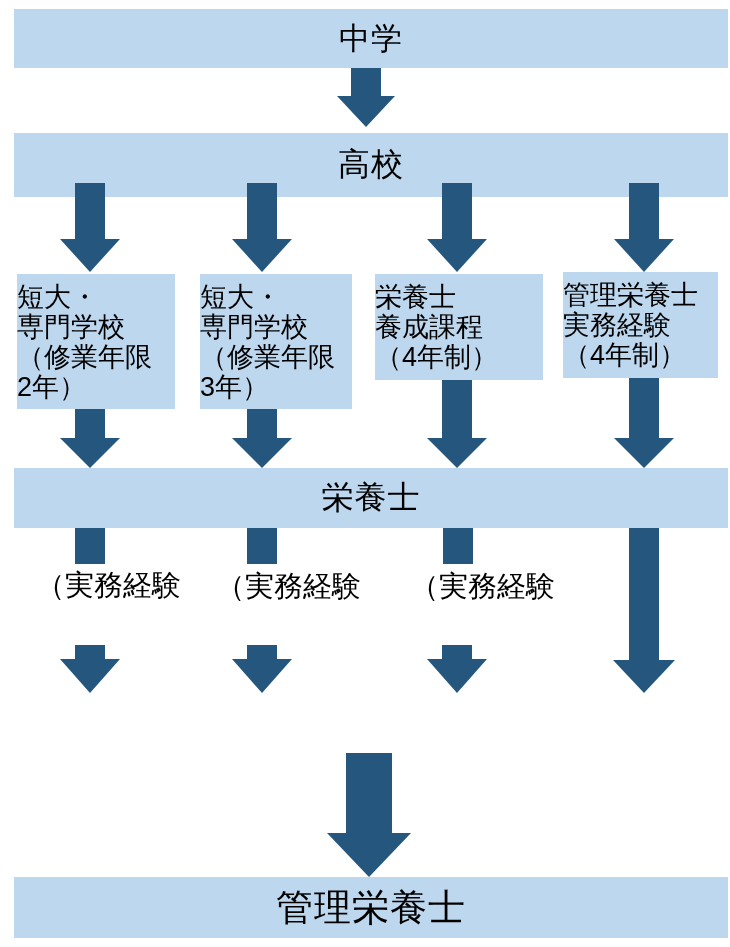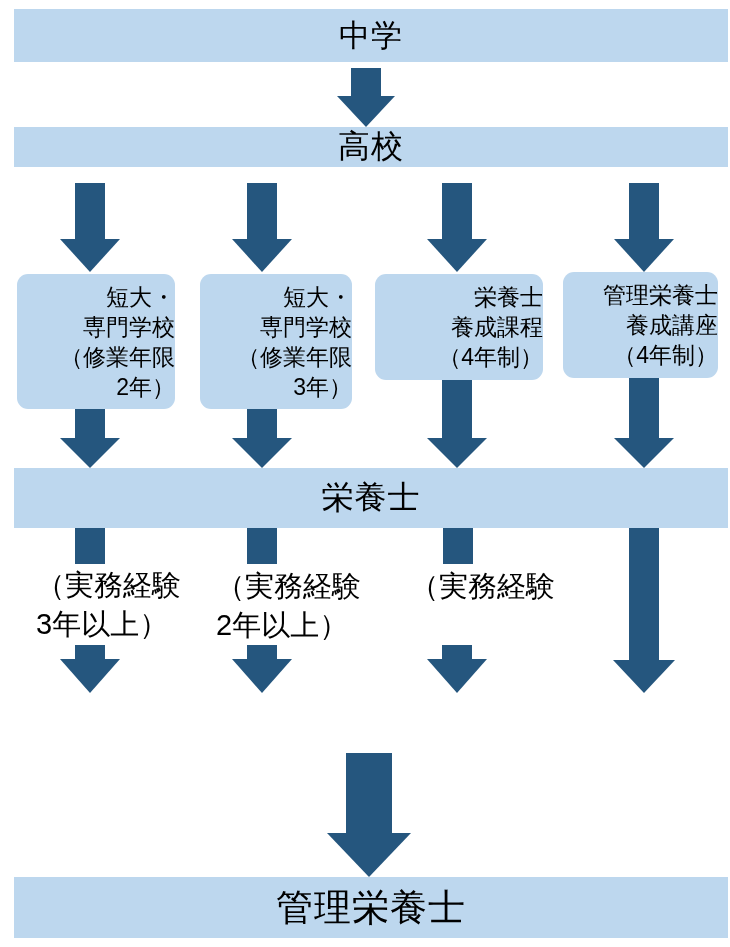--- a/index.html
+++ b/index.html
@@ -18,50 +18,50 @@
   }
   .banner{
     position:absolute;left:14px;width:714px;
     background:var(--fill);
     display:flex;align-items:center;justify-content:center;
     letter-spacing:1px;
   }
   .box{
     position:absolute;
     background:var(--fill);
-    display:flex;flex-direction:column;align-items:flex-end;justify-content:center;
-    font-size:23px;line-height:30px;text-align:center;border-radius:11px;
+    display:flex;flex-direction:column;align-items:flex-start;justify-content:center;
+    font-size:27px;line-height:30px;text-align:center;
   }
   .box span{display:block;}
   .note{
     position:absolute;
     font-size:29px;line-height:39px;
     text-align:left;white-space:nowrap;margin-left:24px;
   }
   .note span{display:block;}
   .shaft{position:absolute;background:var(--arrow);}
   .head{
     position:absolute;width:0;height:0;
     border-style:solid;
     border-color:var(--arrow) transparent transparent transparent;
   }
 </style>
 </head>
 <body>
 
 <div id="stage">
 
-  <div class="banner" style="top:9px;height:53px;font-size:31px;">中学</div>
+  <div class="banner" style="top:9px;height:59px;font-size:31px;">中学</div>
 
   <div>
     <div class="shaft" style="left:351px;top:68px;width:30px;height:28px;"></div>
     <div class="head" style="left:337px;top:96px;border-width:31px 29px 0 29px;"></div>
   </div>
 
-  <div class="banner" style="top:127px;height:40px;font-size:32px;">高校</div>
+  <div class="banner" style="top:133px;height:64px;font-size:32px;">高校</div>
 
   <div>
     <div class="shaft" style="left:75px;top:183px;width:30px;height:56px;"></div>
     <div class="head" style="left:60px;top:239px;border-width:33px 30px 0 30px;"></div>
   </div>
   <div>
     <div class="shaft" style="left:247px;top:183px;width:30px;height:56px;"></div>
     <div class="head" style="left:232px;top:239px;border-width:33px 30px 0 30px;"></div>
   </div>
   <div>
@@ -85,21 +85,21 @@
     <span>（修業年限</span>
     <span>3年）</span>
   </div>
   <div class="box" style="left:375px;top:274px;width:168px;height:106px;">
     <span>栄養士</span>
     <span>養成課程</span>
     <span>（4年制）</span>
   </div>
   <div class="box" style="left:563px;top:272px;width:155px;height:106px;">
     <span>管理栄養士</span>
-    <span>養成講座</span>
+    <span>実務経験</span>
     <span>（4年制）</span>
   </div>
 
   <div>
     <div class="shaft" style="left:75px;top:409px;width:30px;height:29px;"></div>
     <div class="head" style="left:60px;top:438px;border-width:30px 30px 0 30px;"></div>
   </div>
   <div>
     <div class="shaft" style="left:247px;top:409px;width:30px;height:29px;"></div>
     <div class="head" style="left:232px;top:438px;border-width:30px 30px 0 30px;"></div>
@@ -114,25 +114,23 @@
   </div>
 
   <div class="banner" style="top:468px;height:60px;font-size:32px;">栄養士</div>
 
   <div class="shaft" style="left:75px;top:528px;width:30px;height:36px;"></div>
   <div class="shaft" style="left:247px;top:528px;width:30px;height:36px;"></div>
   <div class="shaft" style="left:443px;top:528px;width:30px;height:36px;"></div>
 
   <div class="note" style="left:12px;top:566px;">
     <span>（実務経験</span>
-    <span>3年以上）</span>
   </div>
   <div class="note" style="left:192px;top:567px;">
     <span>（実務経験</span>
-    <span>2年以上）</span>
   </div>
   <div class="note" style="left:386px;top:567px;">
     <span>（実務経験</span>
   </div>
 
   <div>
     <div class="shaft" style="left:75px;top:645px;width:30px;height:14px;"></div>
     <div class="head" style="left:60px;top:659px;border-width:34px 30px 0 30px;"></div>
   </div>
   <div>

